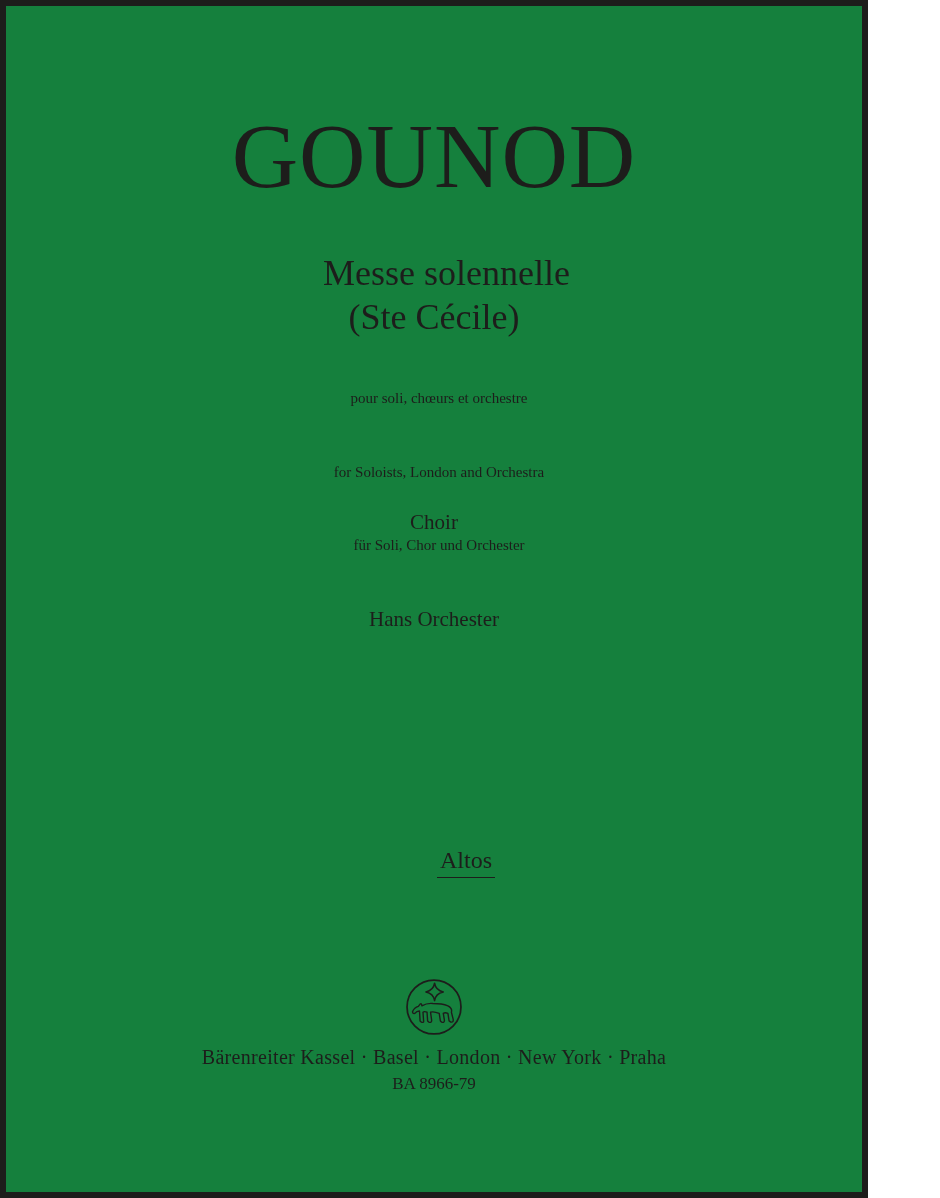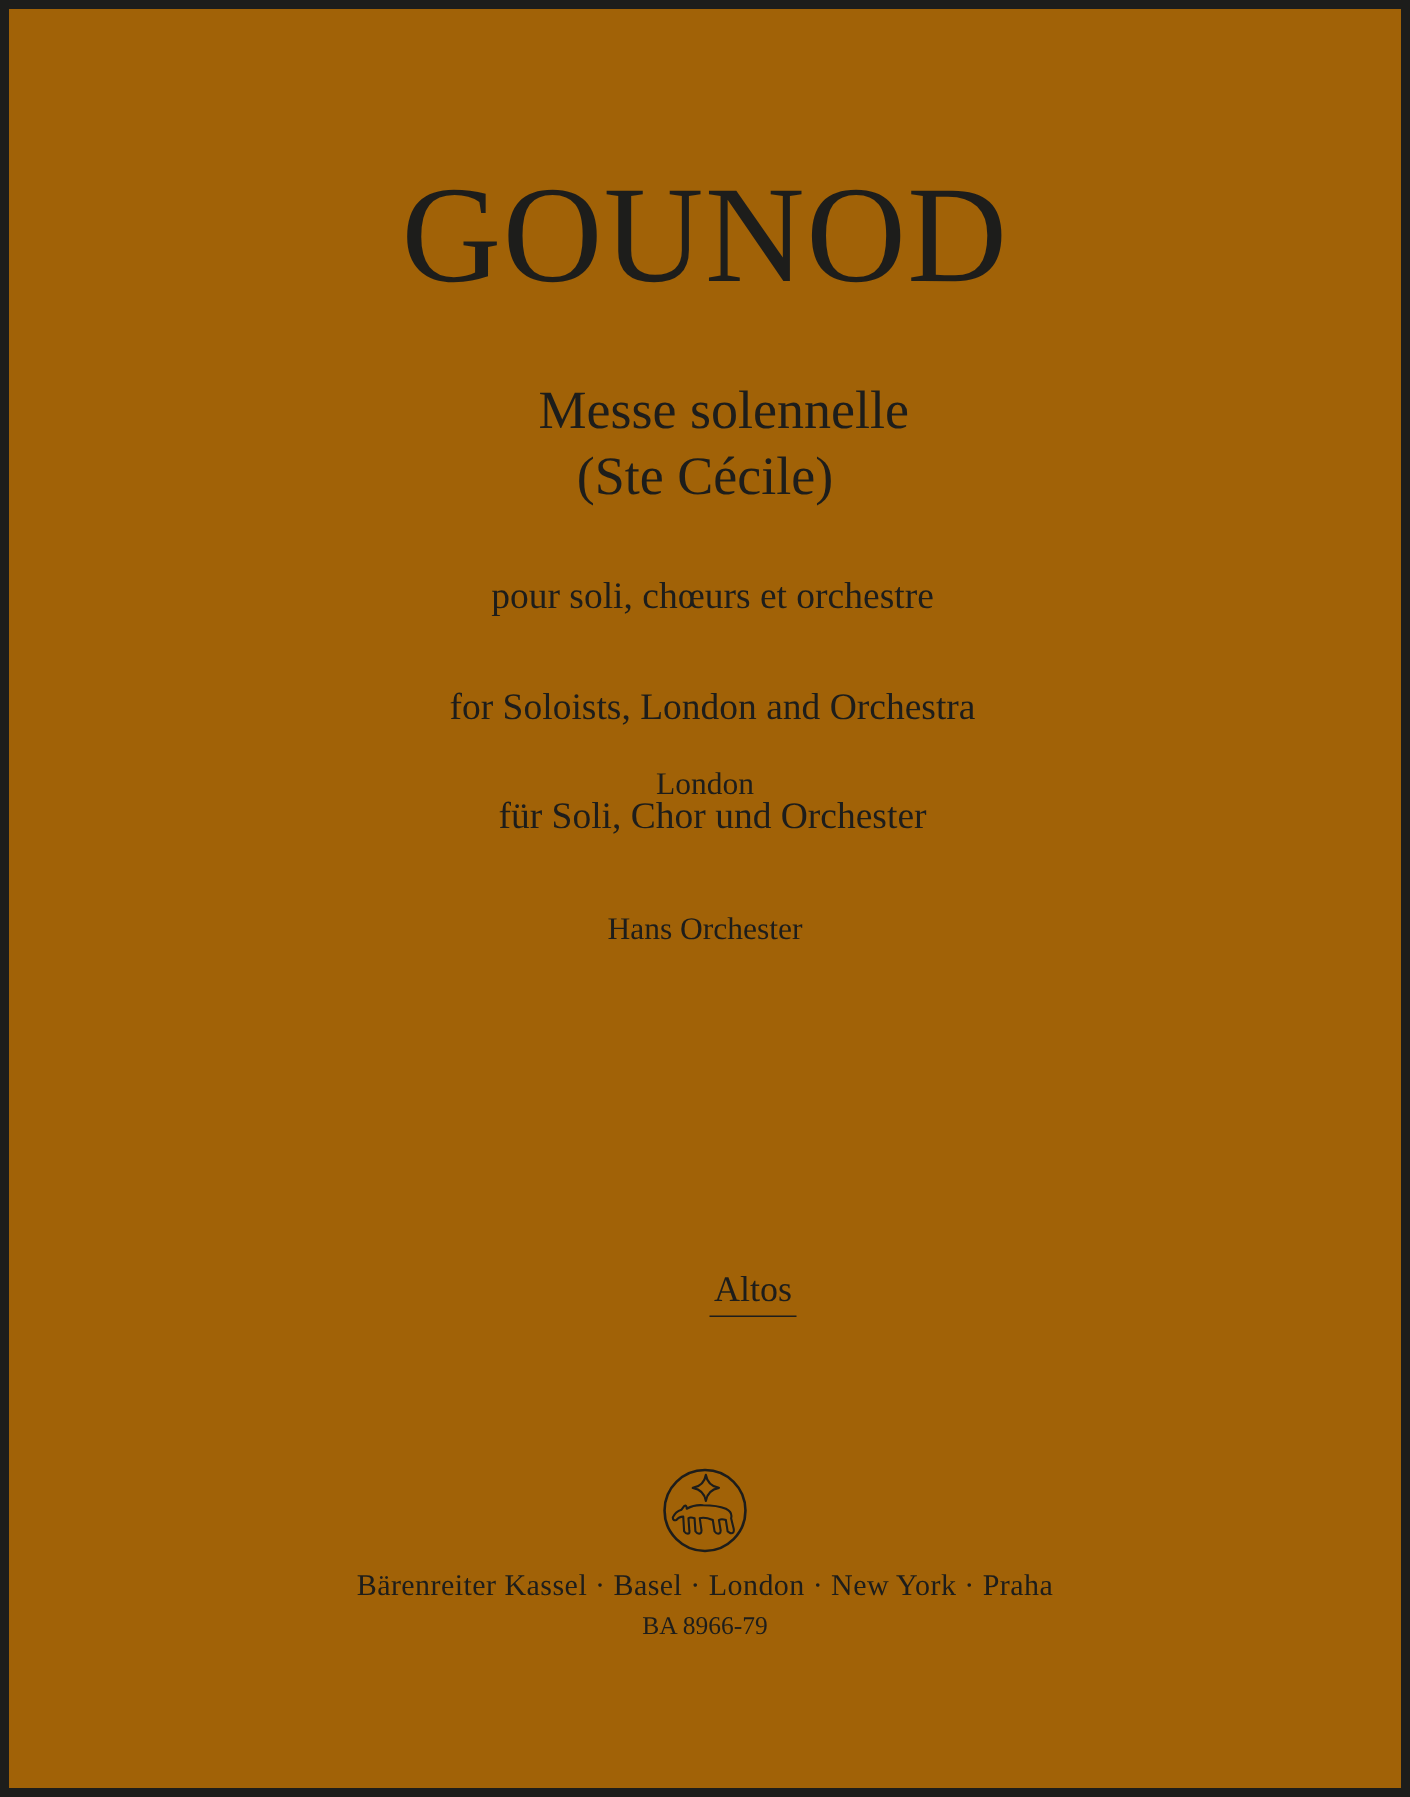--- a/index.html
+++ b/index.html
@@ -3,24 +3,24 @@
 <meta charset="utf-8">
 <style>
   html, body {
     margin: 0;
     padding: 0;
     background: #ffffff;
     font-family: "Liberation Serif", "DejaVu Serif", serif;
   }
   .page {
     position: relative;
-    width: 940px;
+    width: 868px;
     height: 1198px;
     box-sizing: border-box;
-    background: #a16207;
+    background: #15803d;
     border: 6px solid #1d1d1b;
     color: #1d1d1b;
     overflow: hidden;
   }
   .line {
     position: absolute;
     left: 0;
     right: 0;
     text-align: center;
     white-space: pre;
@@ -29,21 +29,21 @@
   .composer {
     top: 104px;
     font-size: 92px;
     line-height: 1;
     letter-spacing: 1px;
   }
   .work-title   { top: 246px; font-size: 36px; line-height: 1.2; padding-left: 25px; }
   .work-subtitle{ top: 290px; font-size: 36px; line-height: 1.2; }
   .scoring {
     top: 331px;
-    font-size: 25px;
+    font-size: 15px;
     line-height: 24.5px;
     margin-left: 10px;
   }
   .edition-type { top: 504px; font-size: 21px; }
   .editor {
     top: 551px;
     font-size: 21px;
     line-height: 25px;
   }
   .part-line { top: 814px; font-size: 24px; padding-left: 40px; }
@@ -73,21 +73,21 @@
   <div class="line work-title">Messe solennelle</div>
 
   <div class="line work-subtitle">(Ste Cécile)</div>
 
   <div class="line scoring">
     <div>pour soli, chœurs et orchestre</div>
     <div>for Soloists, London and Orchestra</div>
     <div>für Soli, Chor und Orchester</div>
   </div>
 
-  <div class="line edition-type">London</div>
+  <div class="line edition-type">Choir</div>
 
   <div class="line editor">
     <div>Hans Orchester</div>
   </div>
 
   <div class="line part-line">
     <span class="underlined">Altos</span>
   </div>
 
   <div class="logo-wrap">

